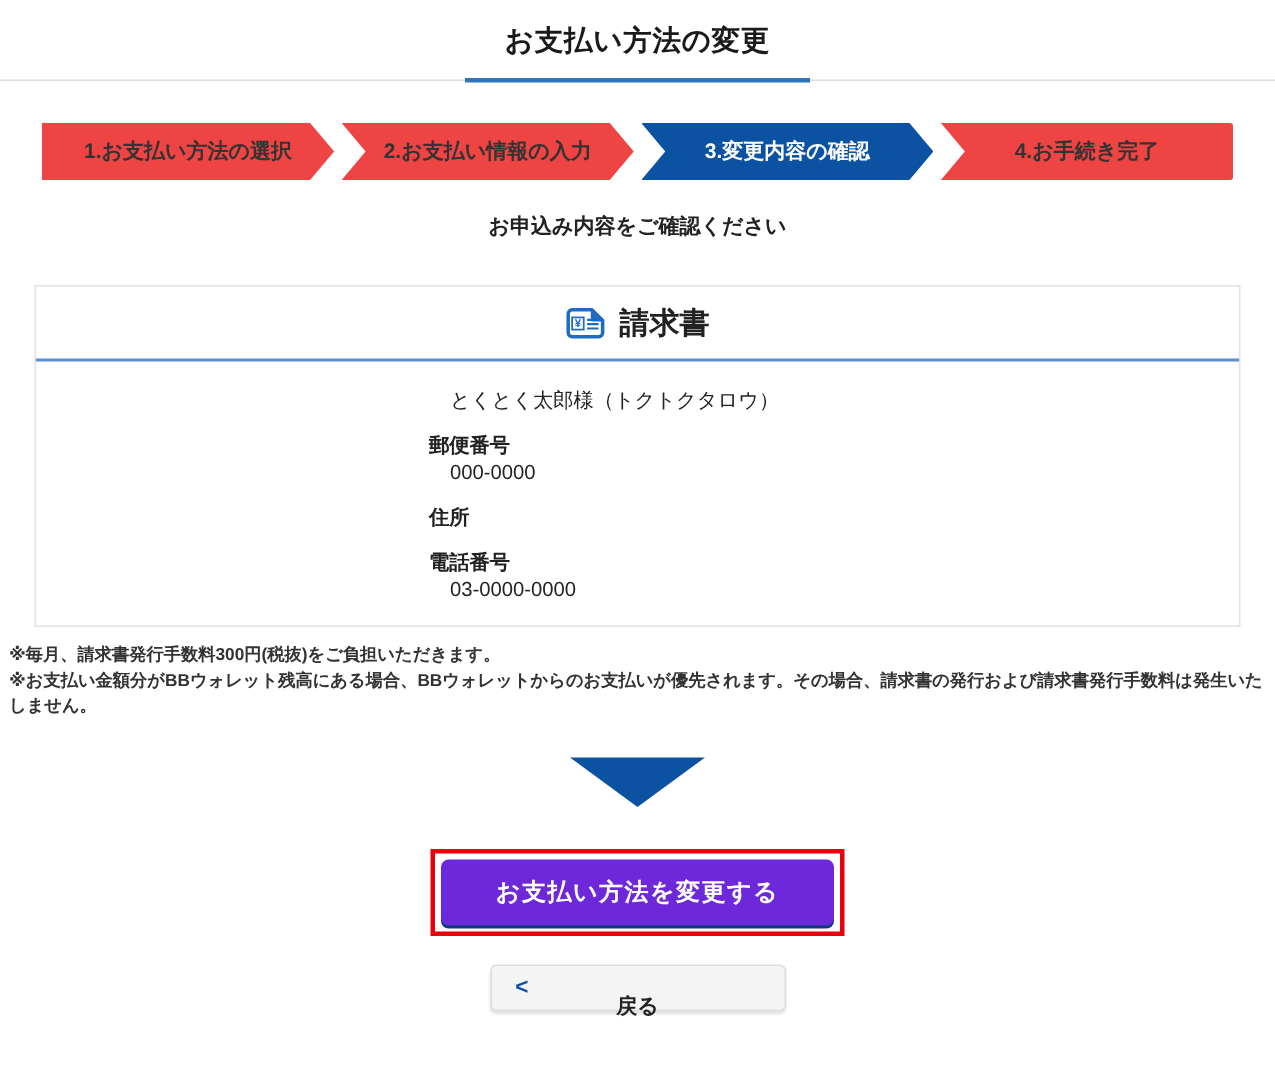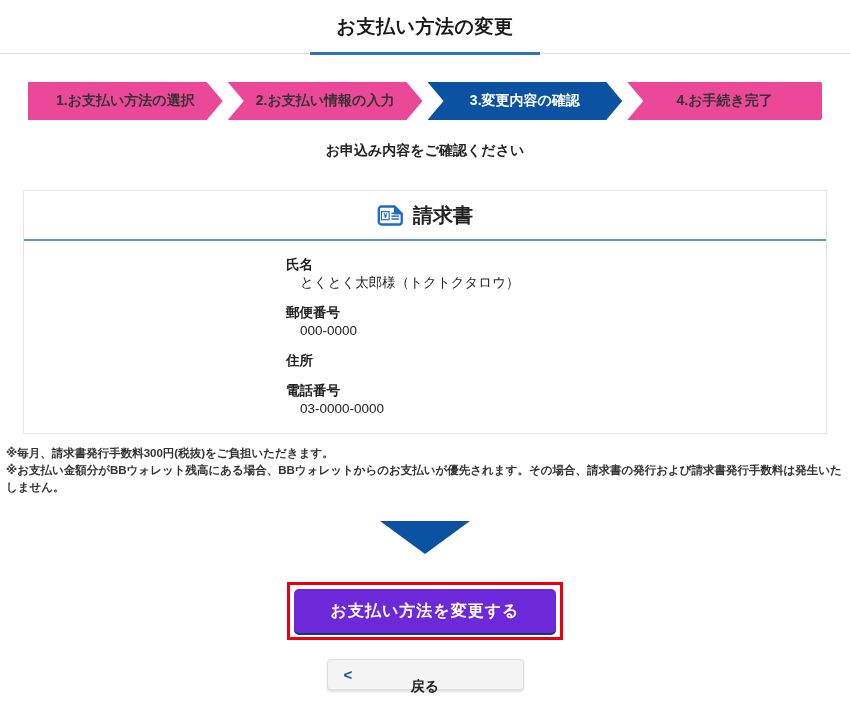--- a/index.html
+++ b/index.html
@@ -25,21 +25,21 @@
     width:230px; height:3px; background:#2e74ba;
   }
 
   
   .stepbar {
     margin:28px 28px 0 28px; height:38px;
     display:flex; gap:5px;
   }
   .step {
     flex:1; display:flex; align-items:center; justify-content:center;
-    background:#ec4899; color:#333;
+    background:#ef4444; color:#333;
     font-size:14px; font-weight:bold; white-space:nowrap;
   }
   .step.first { clip-path:polygon(0 0, calc(100% - 16px) 0, 100% 50%, calc(100% - 16px) 100%, 0 100%); }
   .step.mid   { clip-path:polygon(0 0, calc(100% - 16px) 0, 100% 50%, calc(100% - 16px) 100%, 0 100%, 16px 50%); }
   .step.last  { clip-path:polygon(0 0, 100% 0, 100% 100%, 0 100%, 16px 50%); border-radius:0 2px 2px 0; }
   .step.active { background:#0b52a2; color:#fff; }
 
   
   .subtitle {
     margin-top:22px; text-align:center;
@@ -142,21 +142,20 @@
           <line x1="16" y1="10" x2="24.5" y2="10" stroke="#1e6cc0" stroke-width="1.6"></line>
           <line x1="16" y1="13.2" x2="24.5" y2="13.2" stroke="#1e6cc0" stroke-width="1.6"></line>
           <line x1="16" y1="16.4" x2="24.5" y2="16.4" stroke="#1e6cc0" stroke-width="1.6"></line>
         </svg>
       </span>
       <span class="method-label">請求書</span>
     </div>
     <div class="confirm-divider"></div>
     <div class="confirm-body">
       <div class="field">
-        <div class="field-label">氏名</div>
         <div class="field-value">とくとく太郎様（トクトクタロウ）</div>
       </div>
       <div class="field">
         <div class="field-label">郵便番号</div>
         <div class="field-value">000-0000</div>
       </div>
       <div class="field">
         <div class="field-label">住所</div>
       </div>
       <div class="field">

